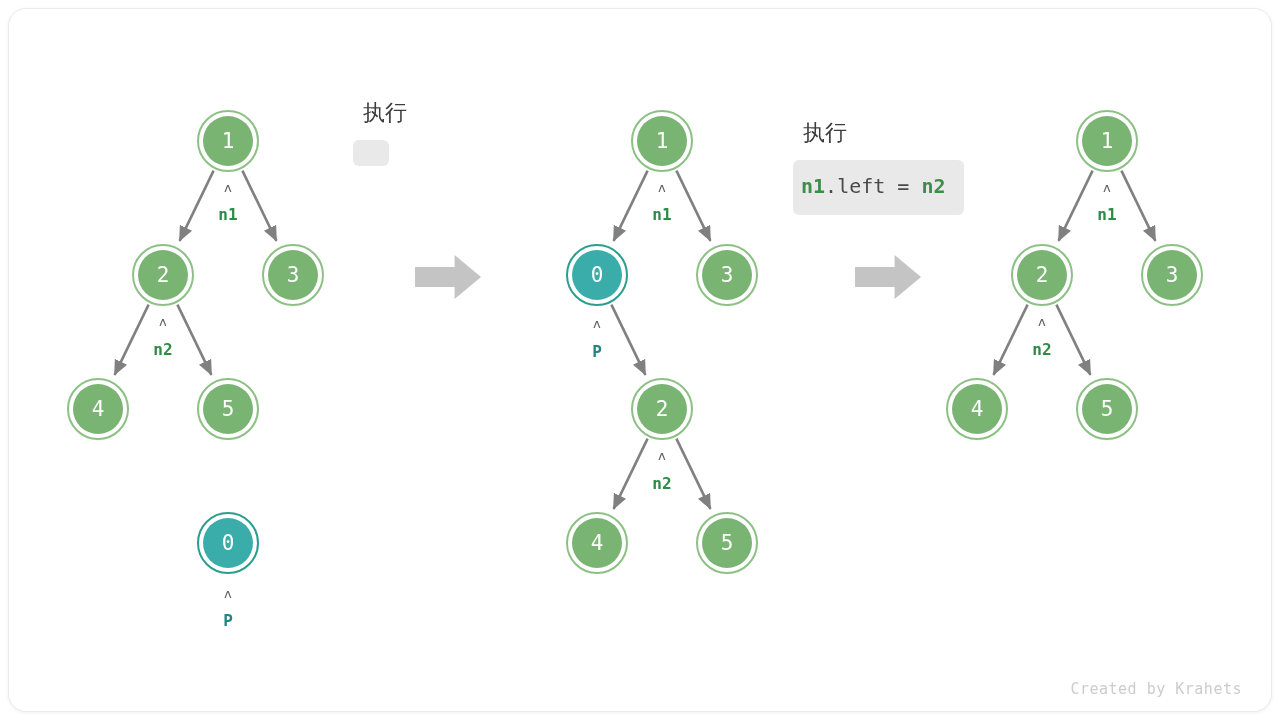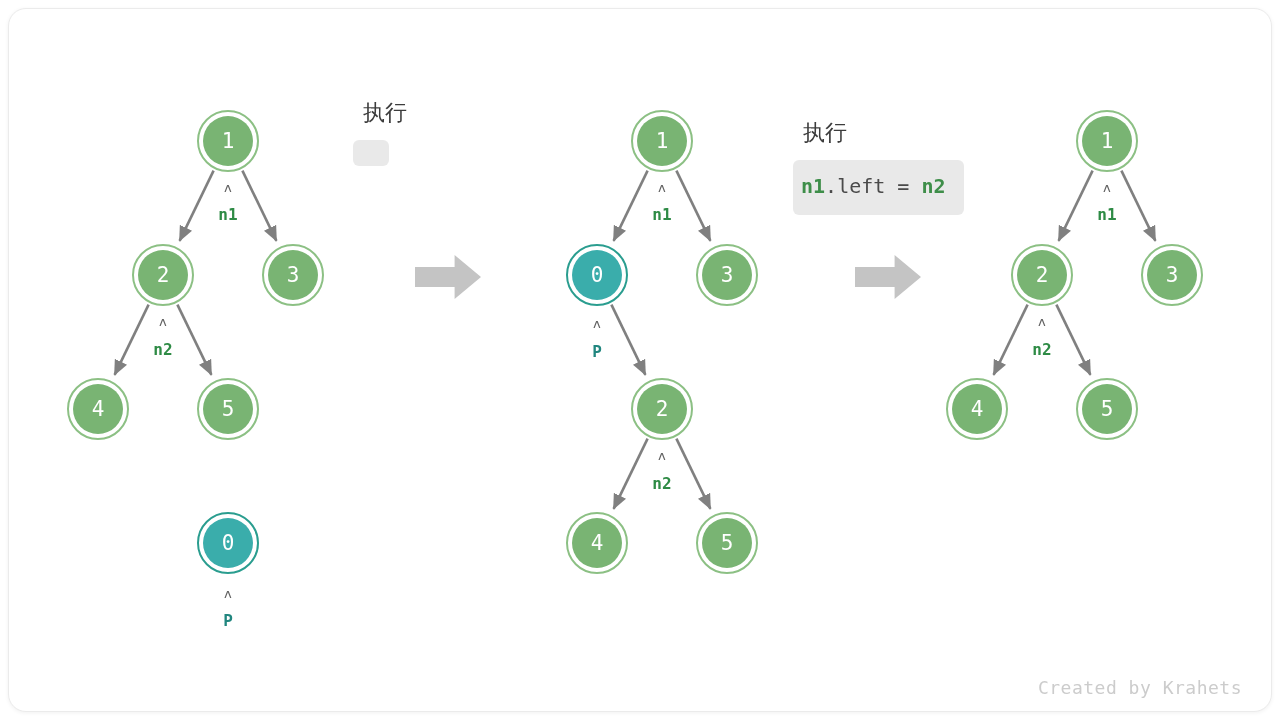--- a/index.html
+++ b/index.html
@@ -76,21 +76,21 @@
   }
   .code-line { white-space: pre; }
   .tok-n { color: #3e8e49; }
   .tok-p { color: #2a9d8f; }
   .tok-plain { color: #4a4a4a; font-weight: normal; }
   .credit {
     position: absolute;
     right: 38px;
     bottom: 22px;
     font-family: "DejaVu Sans Mono", monospace;
-    font-size: 18px;
+    font-size: 15px;
     color: #cccccc;
     letter-spacing: 0.5px;
   }
 </style>
 </head>
 <body>
 
 <div id="stage">
   <div id="card"></div>
 

